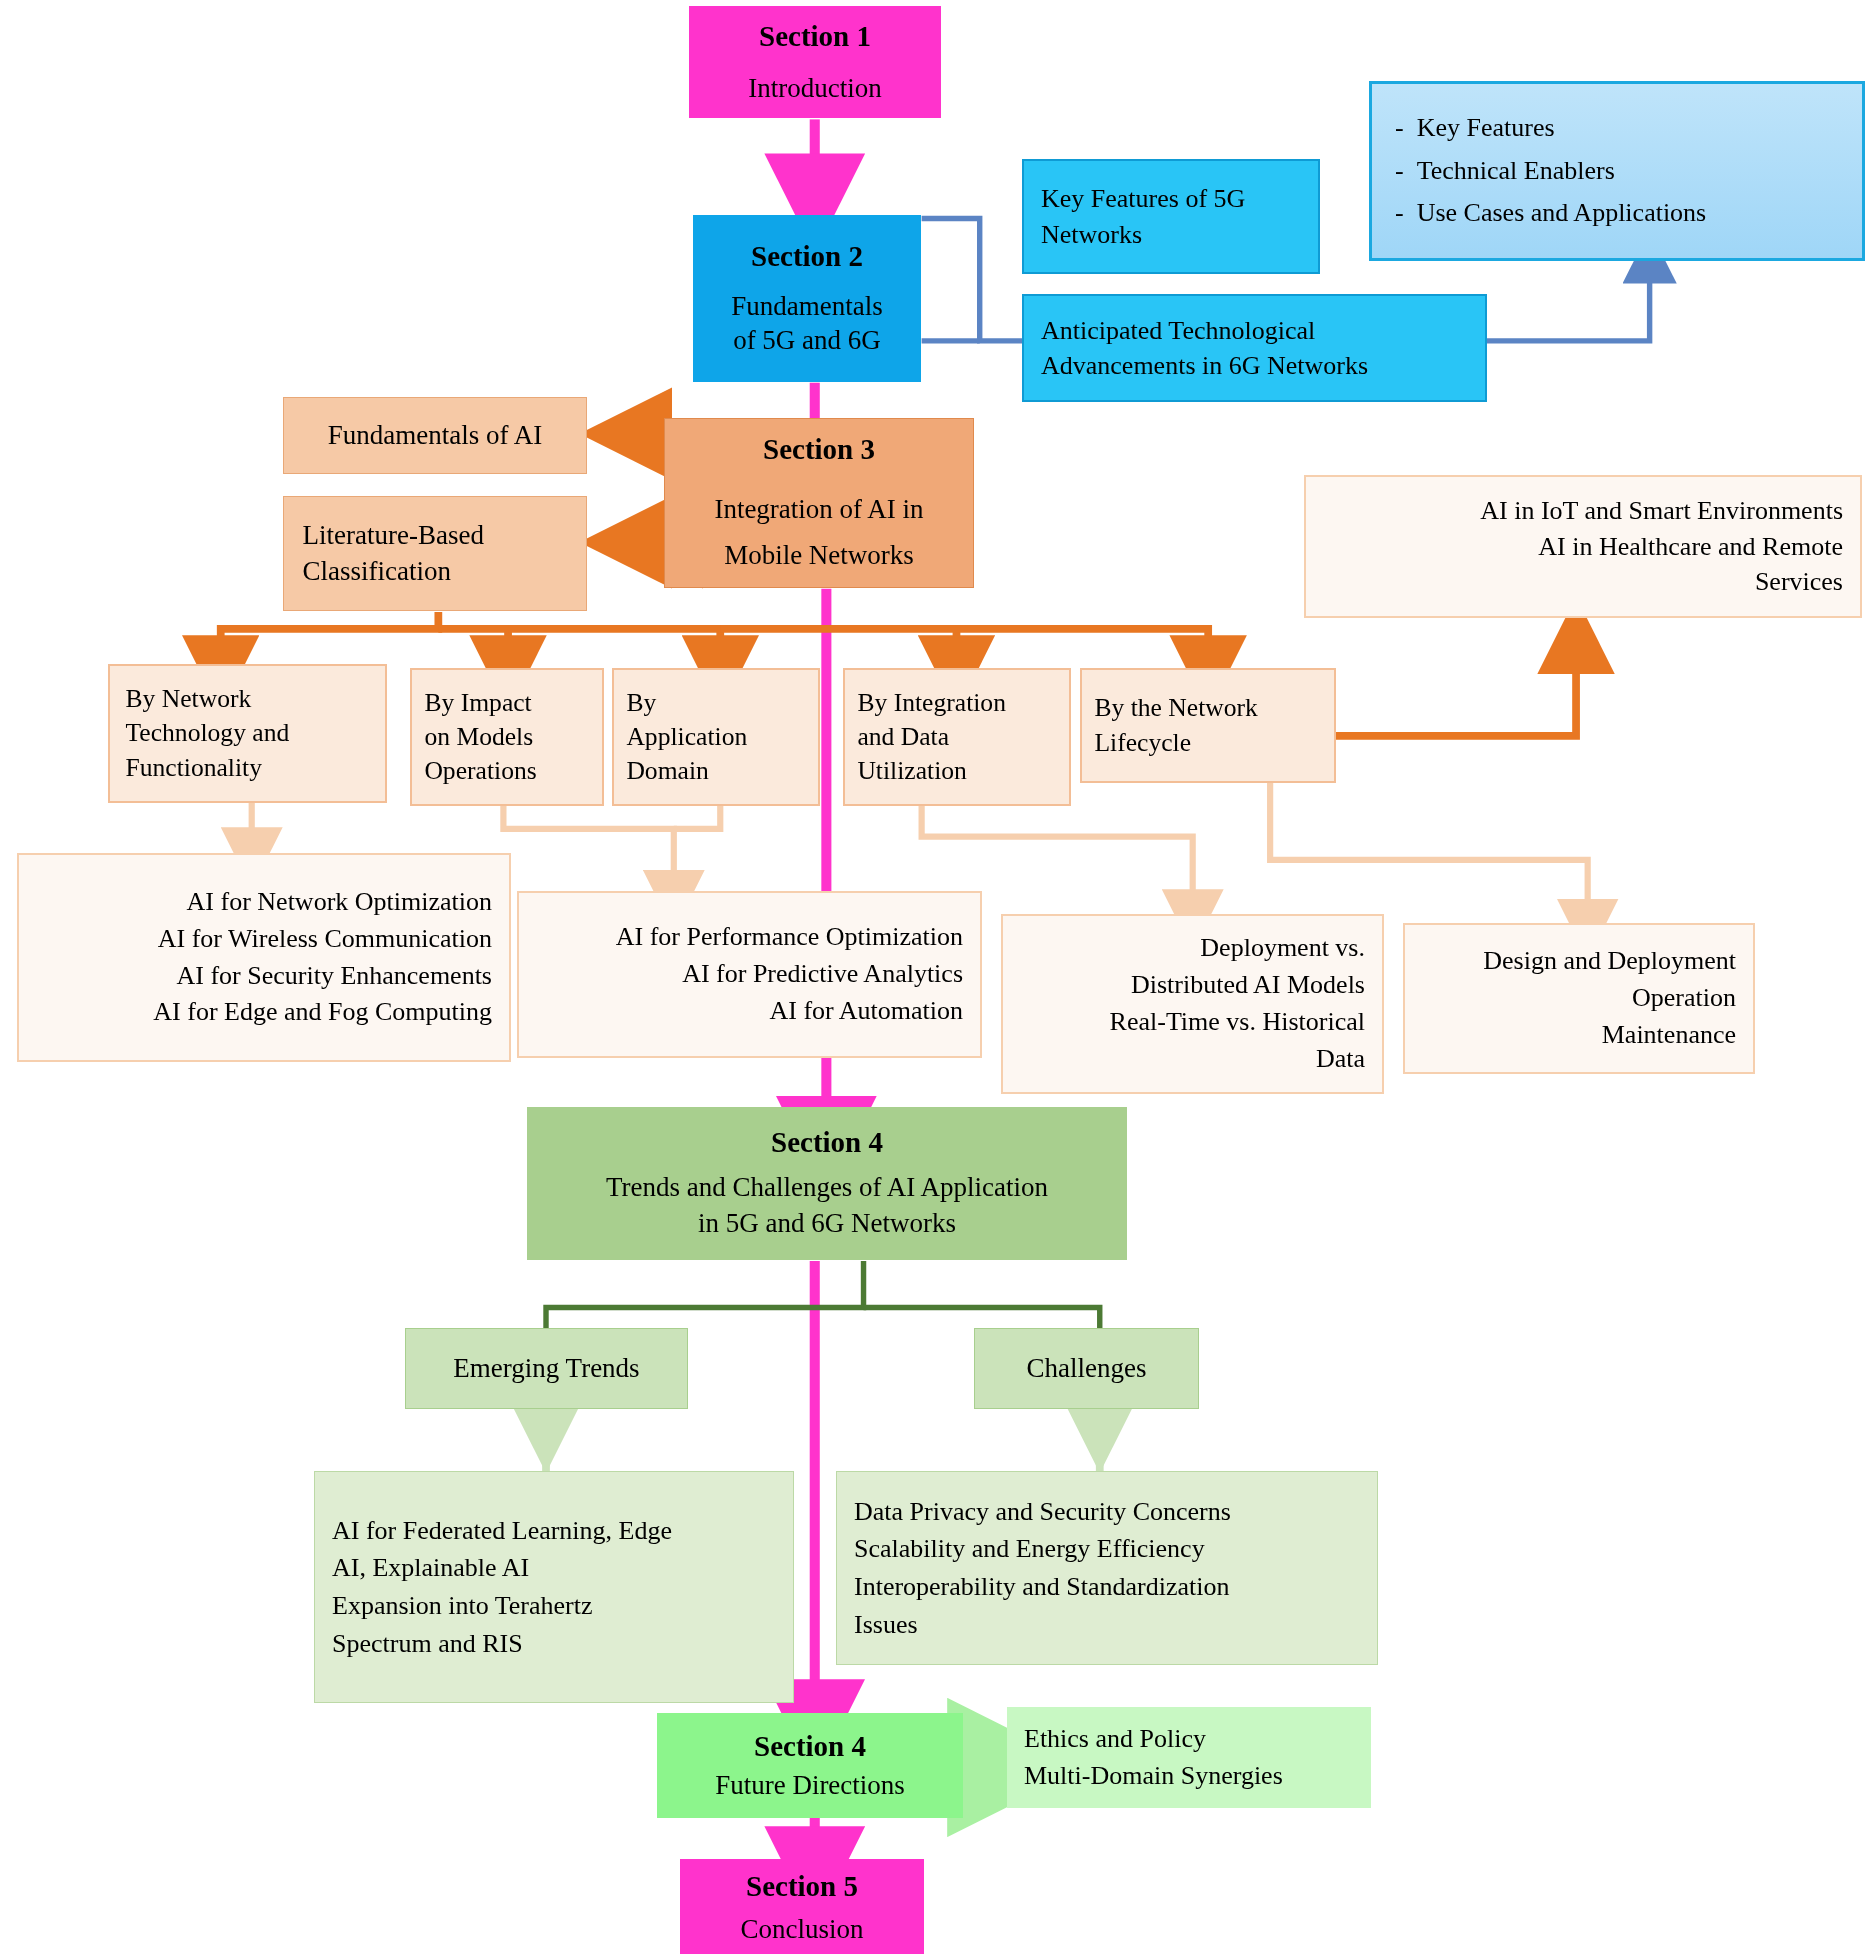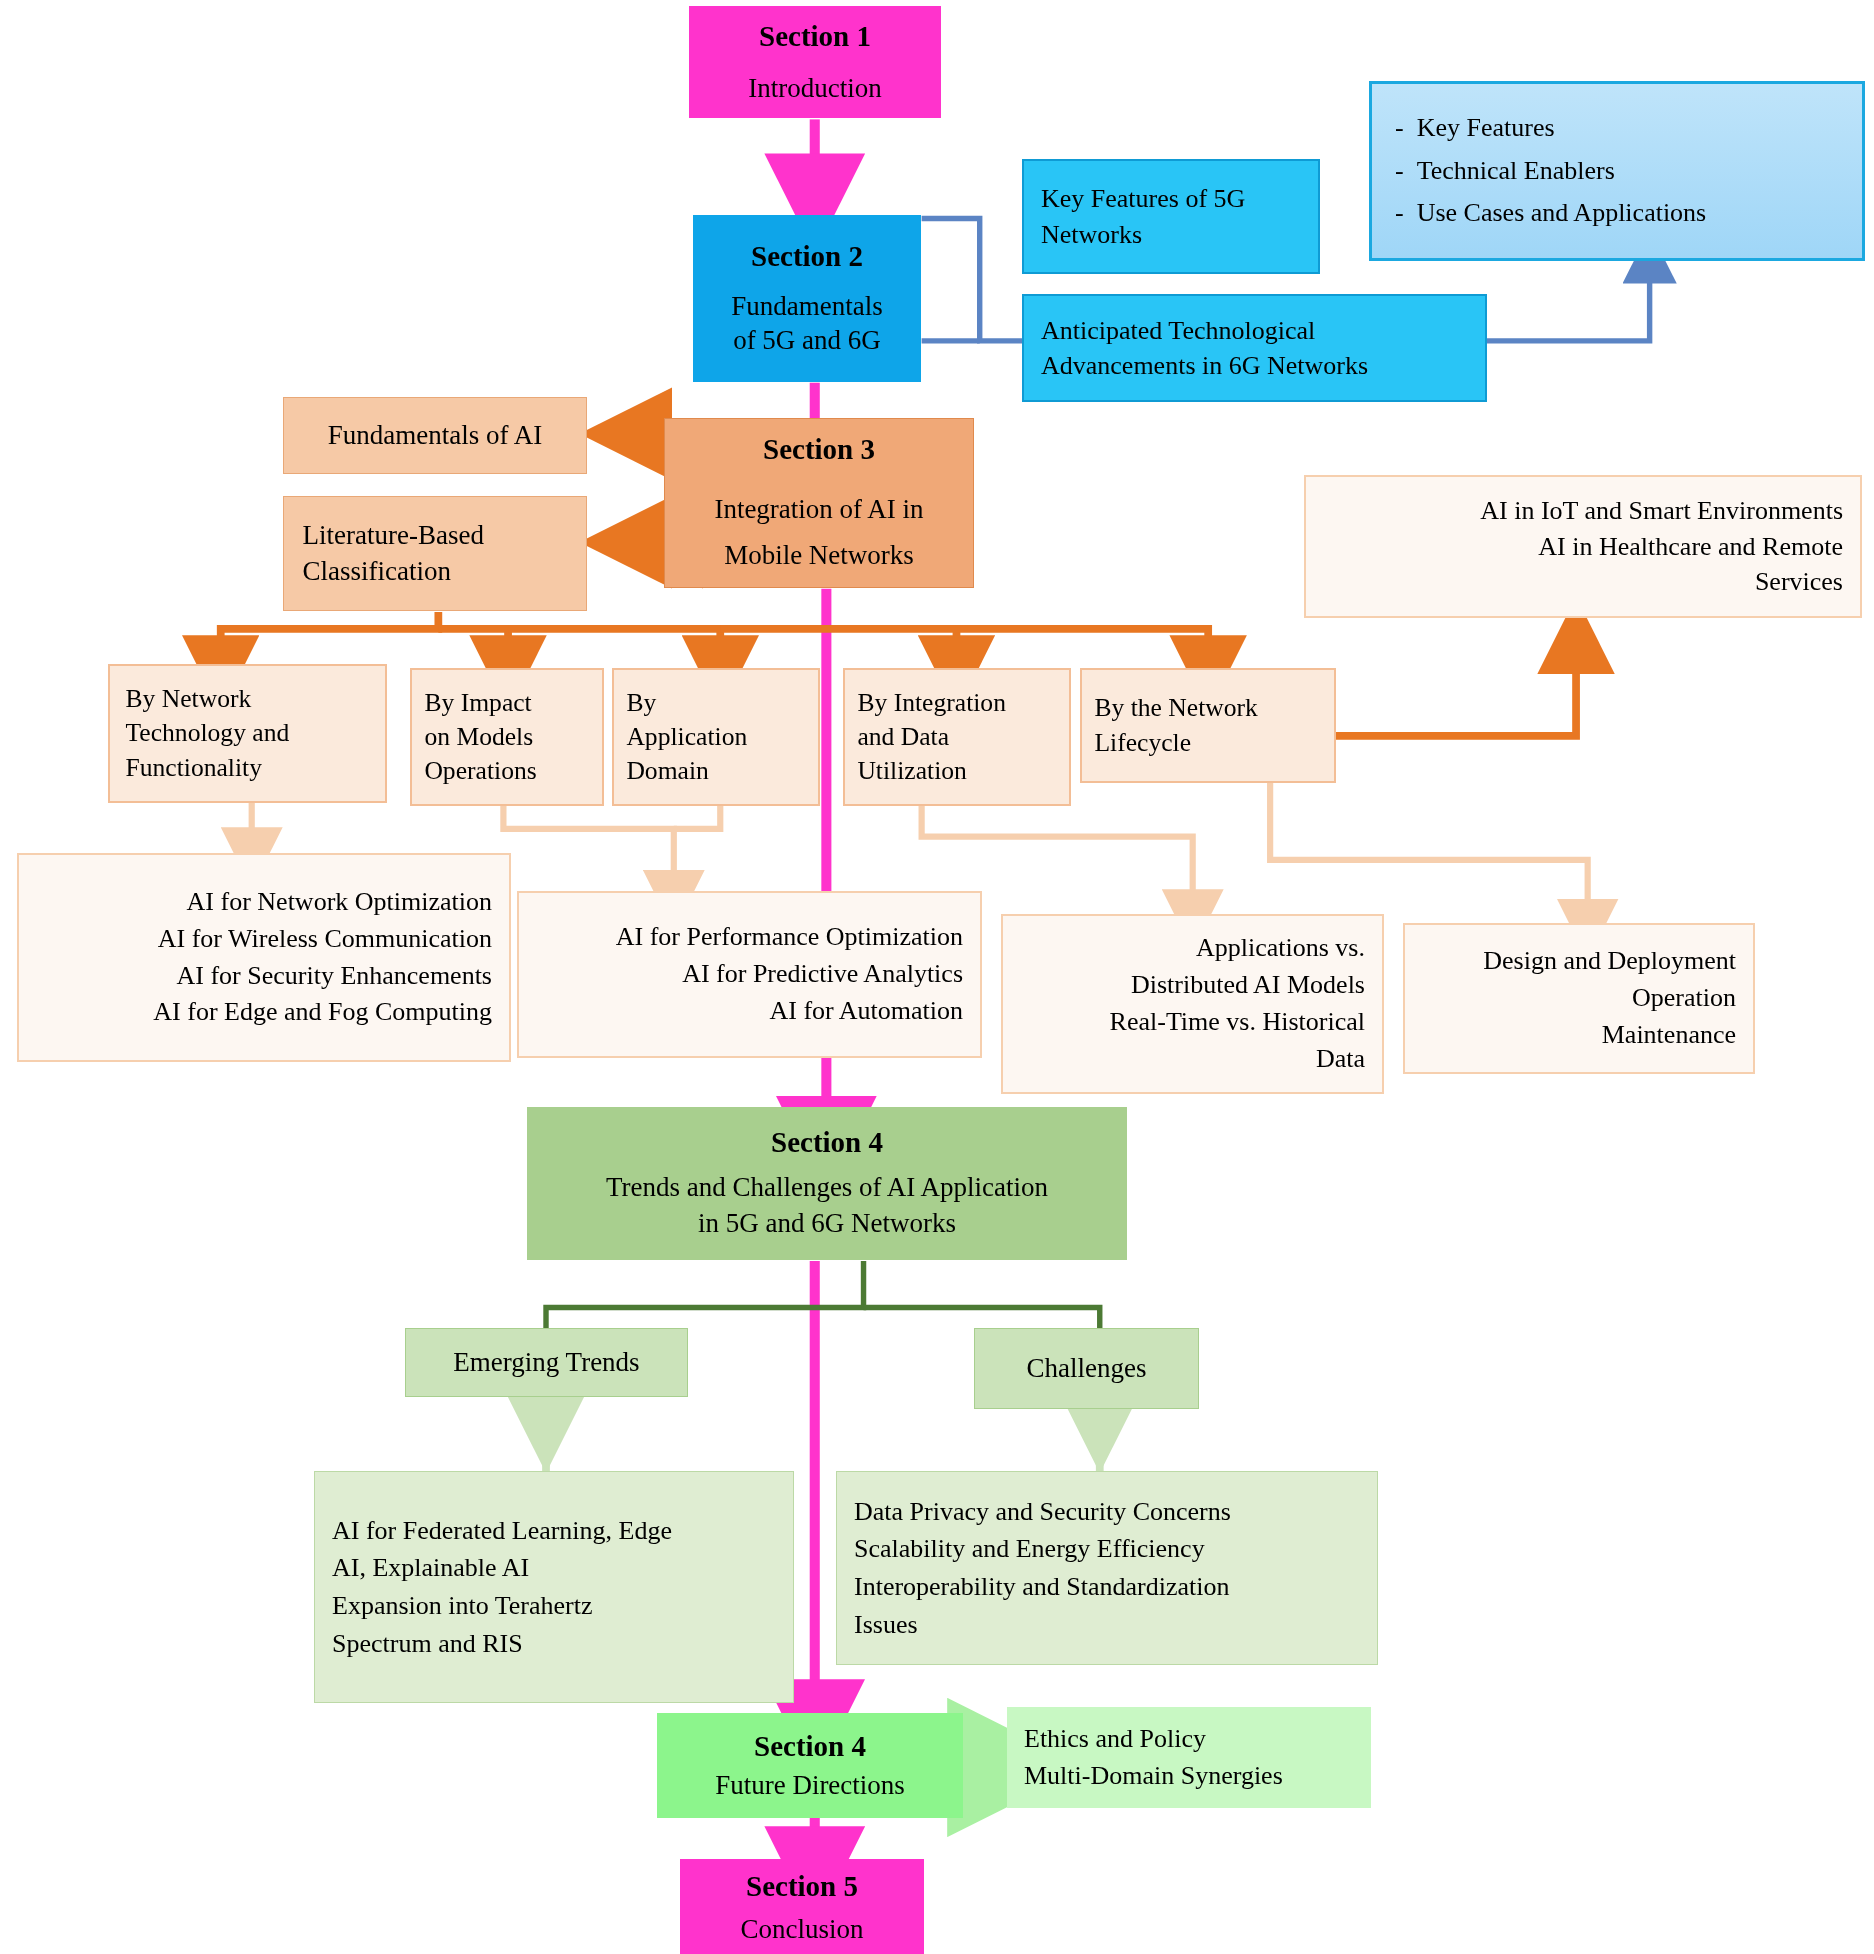--- a/index.html
+++ b/index.html
@@ -213,39 +213,39 @@
     <div style="font-size:26px;line-height:1.42;">AI for Edge and Fog Computing</div>
   </div>
 
   <div class="box orange-vpale" style="left:517px;top:891px;width:465px;height:167px;padding:4.6px 17px;">
     <div style="font-size:26px;line-height:1.42;">AI for Performance Optimization</div>
     <div style="font-size:26px;line-height:1.42;">AI for Predictive Analytics</div>
     <div style="font-size:26px;line-height:1.42;">AI for Automation</div>
   </div>
 
   <div class="box orange-vpale" style="left:1001px;top:914px;width:383px;height:180px;padding:4.6px 17px;">
-    <div style="font-size:26px;line-height:1.42;">Applications vs.</div>
+    <div style="font-size:26px;line-height:1.42;">Deployment vs.</div>
     <div style="font-size:26px;line-height:1.42;">Distributed AI Models</div>
     <div style="font-size:26px;line-height:1.42;">Real-Time vs. Historical</div>
     <div style="font-size:26px;line-height:1.42;">Data</div>
   </div>
 
   <div class="box orange-vpale" style="left:1403px;top:923px;width:352px;height:151px;padding:4.6px 17px;">
     <div style="font-size:26px;line-height:1.42;">Design and Deployment</div>
     <div style="font-size:26px;line-height:1.42;">Operation</div>
     <div style="font-size:26px;line-height:1.42;">Maintenance</div>
   </div>
 
   <div class="box green-dark" style="left:527px;top:1107px;width:600px;height:153px;padding:4.6px 9.3px;">
     <div class="ttl" style="font-size:29px;margin-bottom:11px;">Section 4</div>
     <div class="sub" style="font-size:27px;line-height:1.3;">Trends and Challenges of AI Application</div>
     <div class="sub" style="font-size:27px;line-height:1.3;">in 5G and 6G Networks</div>
   </div>
 
-  <div class="box green-mid" style="left:405px;top:1328px;width:283px;height:69px;padding:3.1px 7.7px;">
+  <div class="box green-mid" style="left:405px;top:1328px;width:283px;height:81px;padding:3.1px 7.7px;">
     <div class="sub" style="font-size:27px;">Emerging Trends</div>
   </div>
 
   <div class="box green-mid" style="left:974px;top:1328px;width:225px;height:81px;padding:3.1px 7.7px;">
     <div class="sub" style="font-size:27px;">Challenges</div>
   </div>
 
   <div class="box green-pale" style="left:314px;top:1471px;width:480px;height:232px;padding:4.6px 17px;">
     <div style="font-size:26px;line-height:1.45;">AI for Federated Learning, Edge</div>
     <div style="font-size:26px;line-height:1.45;">AI, Explainable AI</div>

